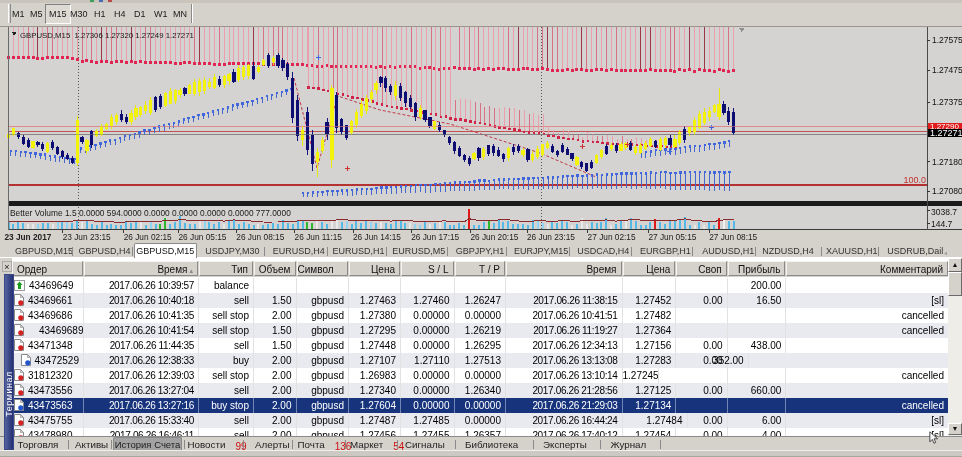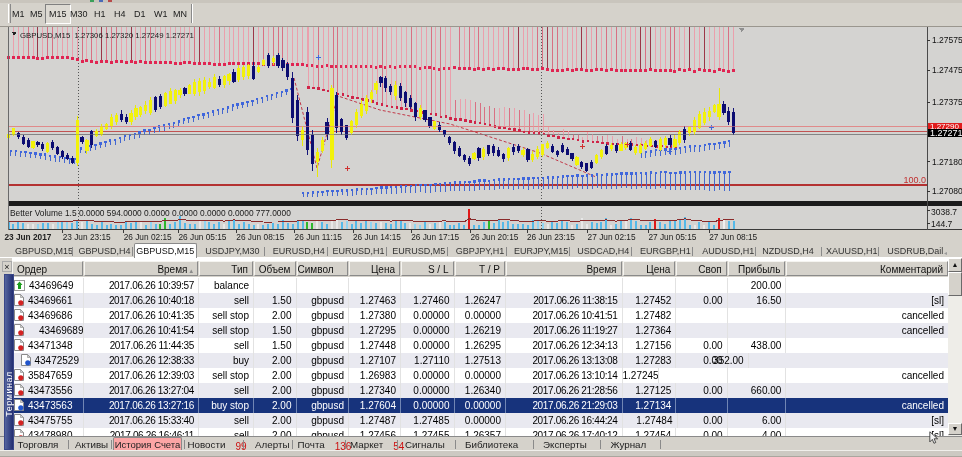--- a/index.html
+++ b/index.html
@@ -25,21 +25,21 @@
 .trow.alt{background:#e9e9f0}
 .trow.sel{background:#17337c}
 .trow.sel .tc{color:#fff;border-right:1px solid #7186b4}
 .tc{position:absolute;top:0;height:15px;line-height:15px;font-size:10px;color:#000;text-align:right;padding-right:4px;border-right:1px solid #e2e2e2;overflow:hidden;white-space:nowrap}
 .ic svg{vertical-align:-2px}
 #sbar{position:absolute;left:948px;top:258px;width:14px;height:178px;background:#eeede8}
 .sbtn{position:absolute;left:0;width:14px;height:14px;background:#d5d2cb;border:1px solid;border-color:#fff #6a6a6a #6a6a6a #fff;font-size:7px;text-align:center;line-height:12px;color:#111}
 #sthumb{position:absolute;left:0;top:14px;width:14px;height:24px;background:#d5d2cb;border:1px solid;border-color:#fff #6a6a6a #6a6a6a #fff}
 #btabs{position:absolute;left:0;top:436px;width:962px;height:14px;background:#d5d2cb;border-top:1px solid #8a8a8a}
 .btab{position:absolute;top:1px;height:13px;line-height:13px;font-size:9.8px;color:#222;white-space:nowrap}
-.btab.bact{background:#fca5a5;border:1px solid #8a8a8a;border-bottom:none;border-radius:2px 2px 0 0;height:14px;top:0;line-height:14px;font-size:9.5px}
+.btab.bact{background:#a3a3a3;border:1px solid #8a8a8a;border-bottom:none;border-radius:2px 2px 0 0;height:14px;top:0;line-height:14px;font-size:9.5px}
 .bnum{font-size:10px;color:#cc1111;vertical-align:-2px;margin-left:10px}
 .bsep{position:absolute;top:3px;width:1px;height:9px;background:#8a8a8a}
 #status{position:absolute;left:0;top:450px;width:962px;height:7px;background:#ccc9c2;border-top:1px solid #f0efeb;border-bottom:1px solid #aaa69e}
 #topfrag{position:absolute;left:0;top:0;width:962px;height:3px;background:#c9c5bd}
 </style></head><body>
 <div id="app">
 <div id="toolbar">
       <div id="topfrag"></div>
 <div style="position:absolute;left:90px;top:0;width:4px;height:2px;background:#3aa05a"></div>
 <div style="position:absolute;left:99px;top:0;width:4px;height:2px;background:#4a6ab8"></div>
@@ -297,21 +297,21 @@
           <div class="tc" style="left:610.5px;width:53.9px">1.27283</div>
           <div class="tc" style="left:664.4px;width:51.3px">0.00</div>
           <div class="tc" style="left:678px;width:58.7px">352.00</div>
           <div class="tc" style="left:774.4px;width:162.6px"></div>
         </div>
 <div class="trow" style="top:109.5px">
           <div class="tc" style="left:0;width:72.0px;text-align:left;padding-left:2px"><span class="ic"><svg width="10" height="12" viewBox="0 0 10 12">
                 <path d="M0.5 0.5h6l3 3v8h-9z" fill="#fff" stroke="#8a8a8a"></path>
                 <path d="M6.5 0.5l3 3h-3z" fill="#cfcfcf" stroke="#8a8a8a" stroke-width="0.6"></path>
                 <circle cx="6.8" cy="8.8" r="2.6" fill="#d42222"></circle>
-              </svg></span><span style="margin-left:4px">35847659</span></div>
+              </svg></span><span style="margin-left:4px">31812320</span></div>
           <div class="tc" style="left:72.0px;width:115.0px;letter-spacing:-0.35px">2017.06.26 12:39:03</div>
           <div class="tc" style="left:187.0px;width:55.0px">sell stop</div>
           <div class="tc" style="left:242.0px;width:42.5px">2.00</div>
           <div class="tc" style="left:284.5px;width:52.5px">gbpusd</div>
           <div class="tc" style="left:337.0px;width:52.0px">1.26983</div>
           <div class="tc" style="left:389.0px;width:53.5px">0.00000</div>
           <div class="tc" style="left:442.5px;width:51.5px">0.00000</div>
           <div class="tc" style="left:494.0px;width:116.5px;letter-spacing:-0.35px">2017.06.26 13:10:14</div>
           <div class="tc" style="left:610.5px;width:36px">1.27245</div>
           <div class="tc" style="left:664.4px;width:51.3px"></div>
@@ -363,21 +363,21 @@
                 <circle cx="6.8" cy="8.8" r="2.6" fill="#d42222"></circle>
               </svg></span><span style="margin-left:4px">43475755</span></div>
           <div class="tc" style="left:72.0px;width:115.0px;letter-spacing:-0.35px">2017.06.26 15:33:40</div>
           <div class="tc" style="left:187.0px;width:55.0px">sell</div>
           <div class="tc" style="left:242.0px;width:42.5px">2.00</div>
           <div class="tc" style="left:284.5px;width:52.5px">gbpusd</div>
           <div class="tc" style="left:337.0px;width:52.0px">1.27487</div>
           <div class="tc" style="left:389.0px;width:53.5px">1.27485</div>
           <div class="tc" style="left:442.5px;width:51.5px">0.00000</div>
           <div class="tc" style="left:494.0px;width:116.5px;letter-spacing:-0.35px">2017.06.26 16:44:24</div>
-          <div class="tc" style="left:610.5px;width:55px">1.27484</div>
+          <div class="tc" style="left:610.5px;width:65px">1.27484</div>
           <div class="tc" style="left:664.4px;width:51.3px">0.00</div>
           <div class="tc" style="left:715.7px;width:58.7px">6.00</div>
           <div class="tc" style="left:774.4px;width:162.6px">[sl]</div>
         </div>
 <div class="trow" style="top:169.5px">
           <div class="tc" style="left:0;width:72.0px;text-align:left;padding-left:2px"><span class="ic"><svg width="10" height="12" viewBox="0 0 10 12">
                 <path d="M0.5 0.5h6l3 3v8h-9z" fill="#fff" stroke="#8a8a8a"></path>
                 <path d="M6.5 0.5l3 3h-3z" fill="#cfcfcf" stroke="#8a8a8a" stroke-width="0.6"></path>
                 <circle cx="6.8" cy="8.8" r="2.6" fill="#d42222"></circle>
               </svg></span><span style="margin-left:4px">43478980</span></div>

